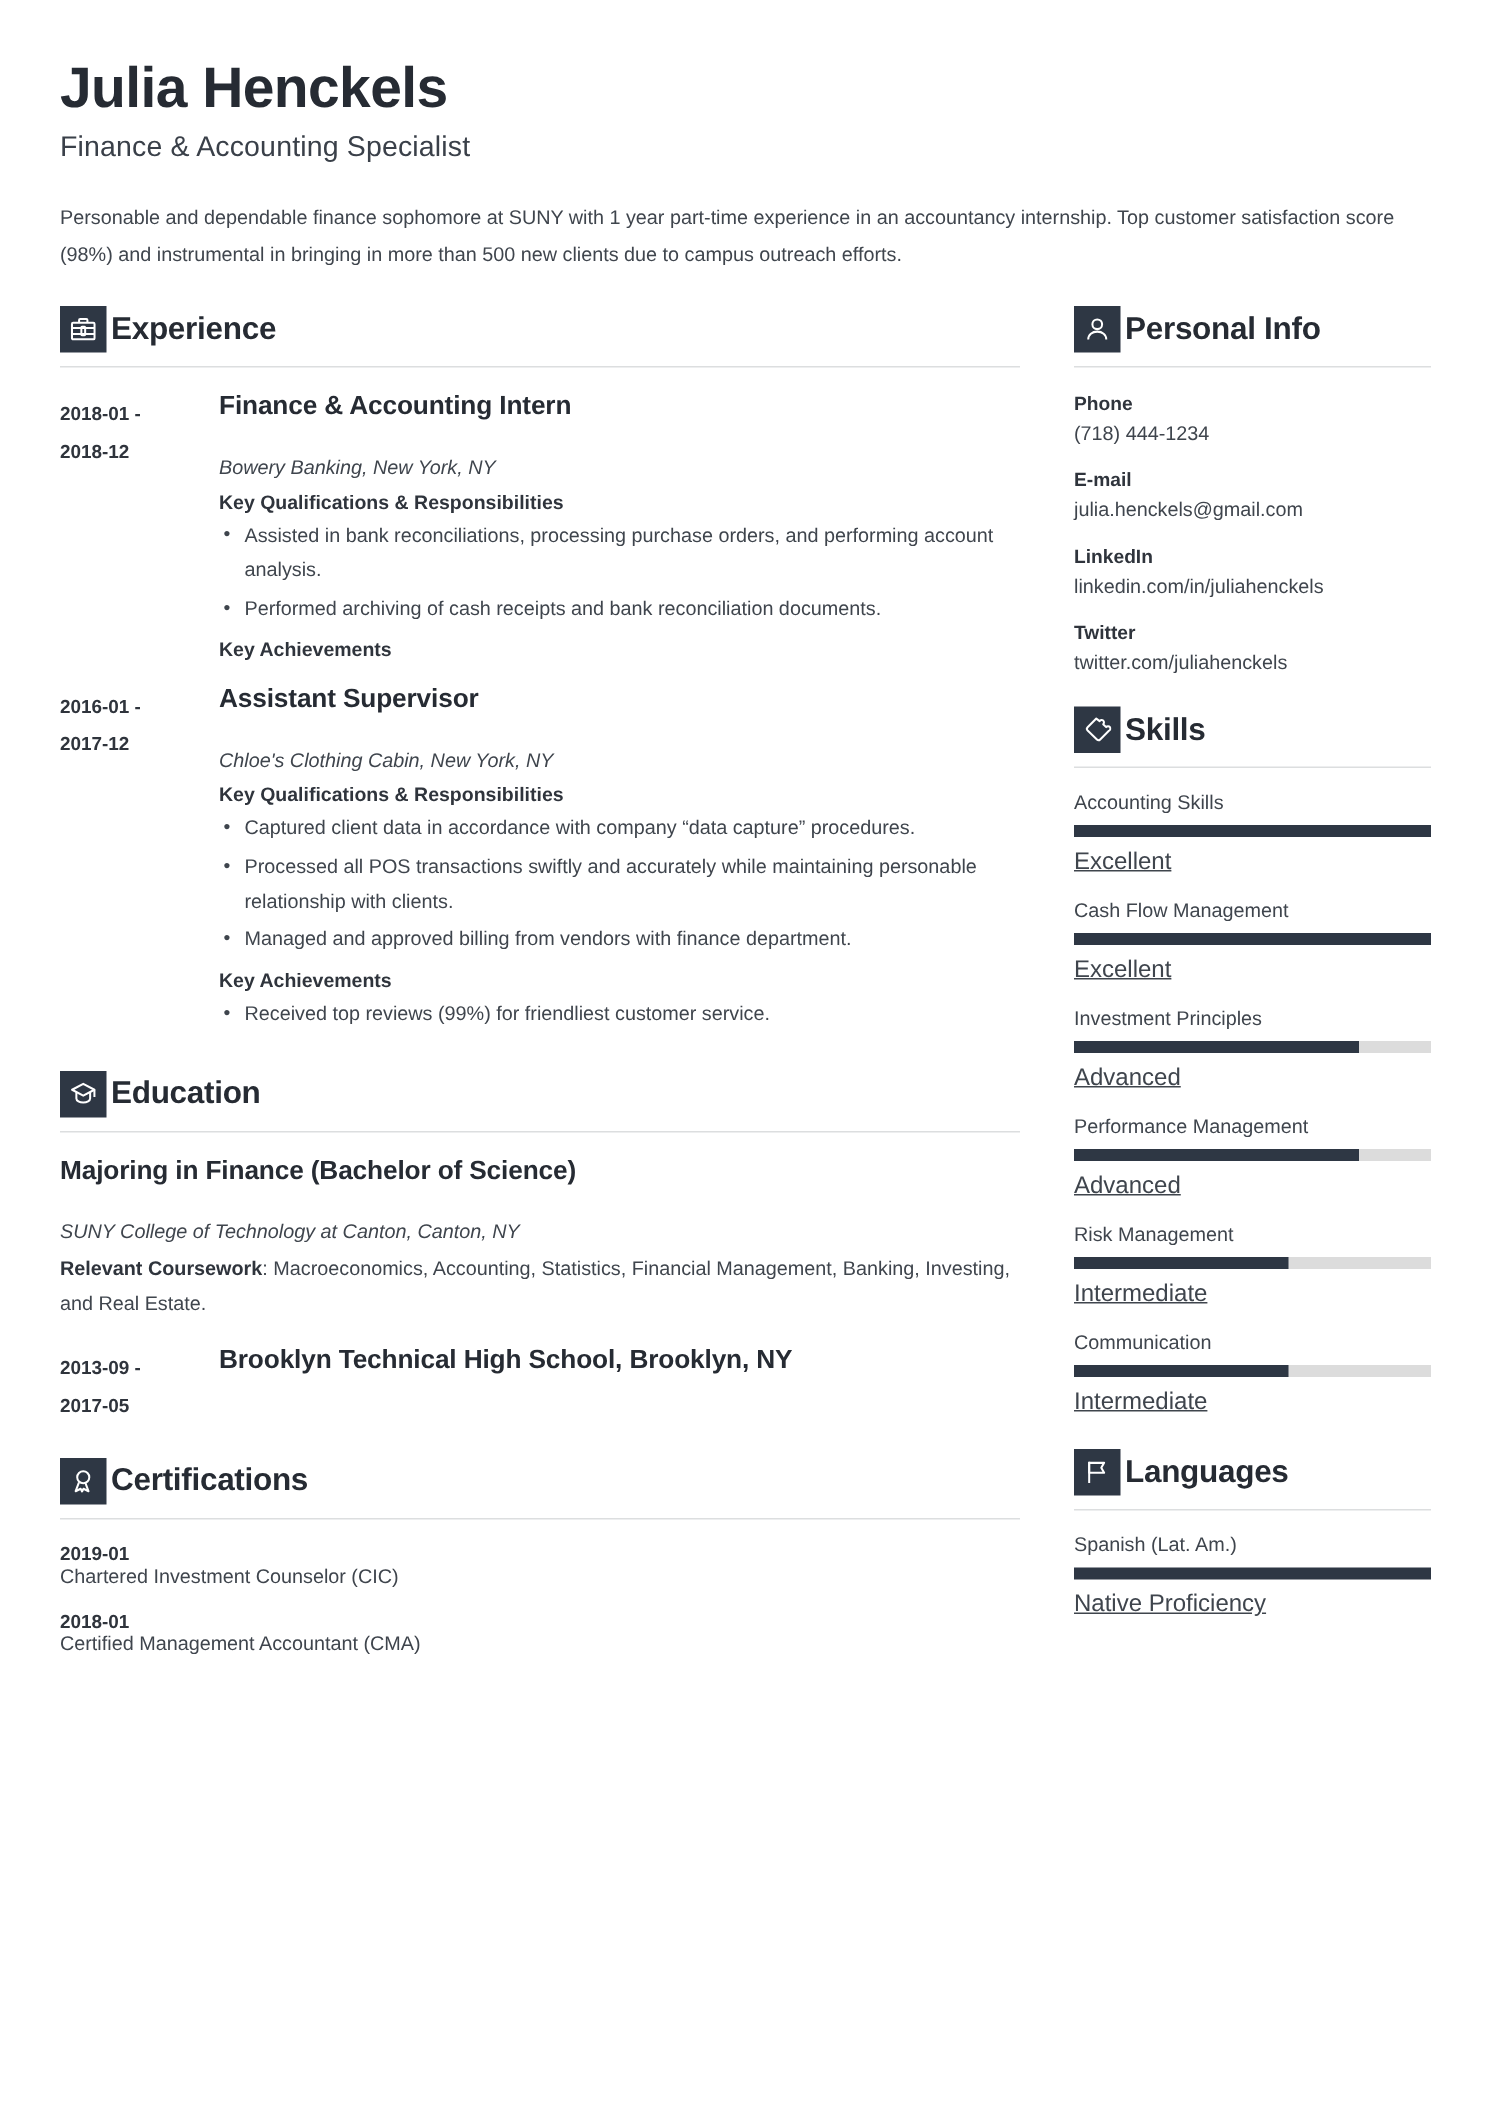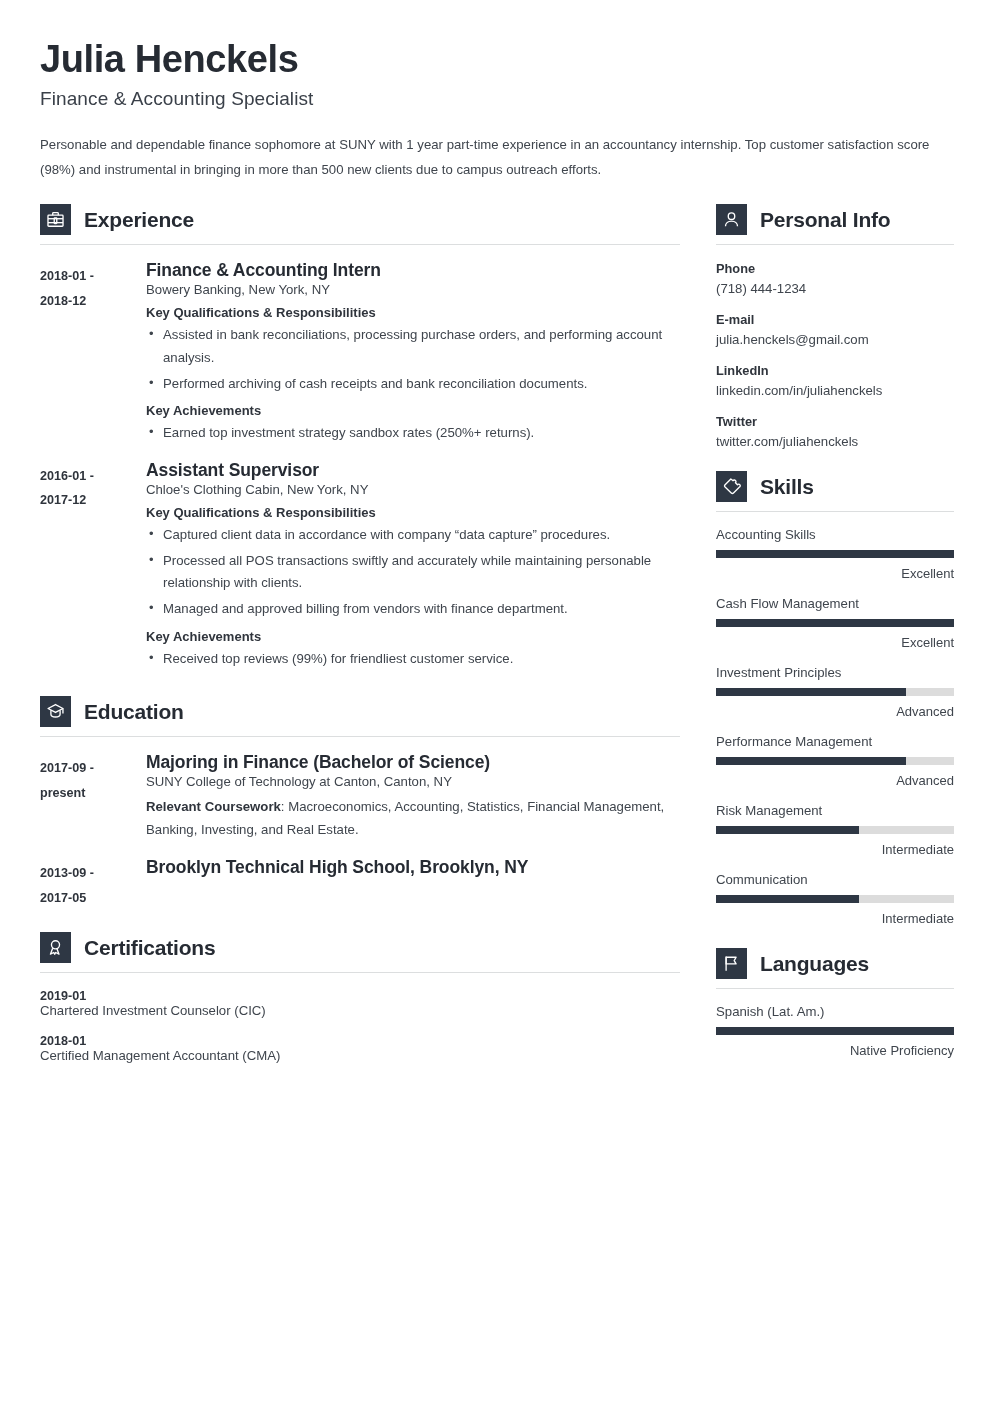--- a/index.html
+++ b/index.html
@@ -60,21 +60,21 @@
 
   .col-left  { width: 640px; flex: none; }
   .col-right { width: 238px; flex: none; margin-left: 36px; }
 
   
   .section { margin-bottom: 4px; }
 
   .section-head {
     display: flex;
     align-items: center;
-    gap: 13px;
+    gap: 3px;
   }
 
   .sec-icon {
     width: 31px;
     height: 31px;
     background: #2e3744;
     flex: none;
     display: flex;
     align-items: center;
     justify-content: center;
@@ -116,22 +116,23 @@
   .entry-title {
     font-size: 17.5px;
     font-weight: bold;
     color: #262b33;
     line-height: 1.25;
     letter-spacing: -0.1px;
   }
 
   .entry-sub {
     font-size: 13.2px;
-    color: #3f454d;
-    margin-top: 0;
+    font-style: italic;
+    color: #3f454d;
+    margin-top: 22px;
   }
 
   .entry-label {
     font-size: 13px;
     font-weight: bold;
     color: #2f343c;
     margin-top: 8px;
   }
 
   ul.bullets { list-style: none; margin-top: 4px; }
@@ -206,24 +207,24 @@
     width: 238px;
     height: 8px;
     background: #dcdcdc;
   }
   .bar-fill {
     height: 8px;
     background: #2e3744;
   }
 
   .skill-level {
-    font-size: 13px;
-    color: #3f454d;
-    text-align: right;
+    font-size: 16px;
+    color: #3f454d;
     margin-top: 8px;
+    text-decoration: underline;
   }
 
   .sec-gap-lg { margin-top: 26px; }
   .sec-gap-md { margin-top: 22px; }
 </style>
 </head>
 <body>
 
 <div class="page">
 
@@ -259,23 +260,20 @@
           </div>
           <div class="entry-body">
             <div class="entry-title">Finance &amp; Accounting Intern</div>
             <div class="entry-sub">Bowery Banking, New York, NY</div>
             <div class="entry-label">Key Qualifications &amp; Responsibilities</div>
             <ul class="bullets">
               <li>Assisted in bank reconciliations, processing purchase orders, and performing account analysis.</li>
               <li>Performed archiving of cash receipts and bank reconciliation documents.</li>
             </ul>
             <div class="entry-label">Key Achievements</div>
-            <ul class="bullets">
-              <li>Earned top investment strategy sandbox rates (250%+ returns).</li>
-            </ul>
           </div>
         </div>
 
         <div class="entry">
           <div class="entry-date">
             <div>2016-01 -</div>
             <div>2017-12</div>
           </div>
           <div class="entry-body">
             <div class="entry-title">Assistant Supervisor</div>
@@ -301,24 +299,20 @@
               <path d="M12 3.2 2.6 8.2 12 13.2l9.4-5z"></path>
               <path d="M6.2 10.4v5.2c0 1.9 2.6 3.4 5.8 3.4s5.8-1.5 5.8-3.4v-5.2"></path>
               <line x1="21.4" y1="8.2" x2="21.4" y2="14.4"></line>
             </svg>
           </div>
           <div class="sec-title">Education</div>
         </div>
         <div class="sec-rule"></div>
 
         <div class="entry">
-          <div class="entry-date">
-            <div>2017-09 -</div>
-            <div>present</div>
-          </div>
           <div class="entry-body">
             <div class="entry-title">Majoring in Finance (Bachelor of Science)</div>
             <div class="entry-sub">SUNY College of Technology at Canton, Canton, NY</div>
             <div class="detail-line"><b>Relevant Coursework</b><span>: Macroeconomics, Accounting, Statistics, Financial Management, Banking, Investing, and Real Estate.</span></div>
           </div>
         </div>
 
         <div class="entry">
           <div class="entry-date">
             <div>2013-09 -</div>

